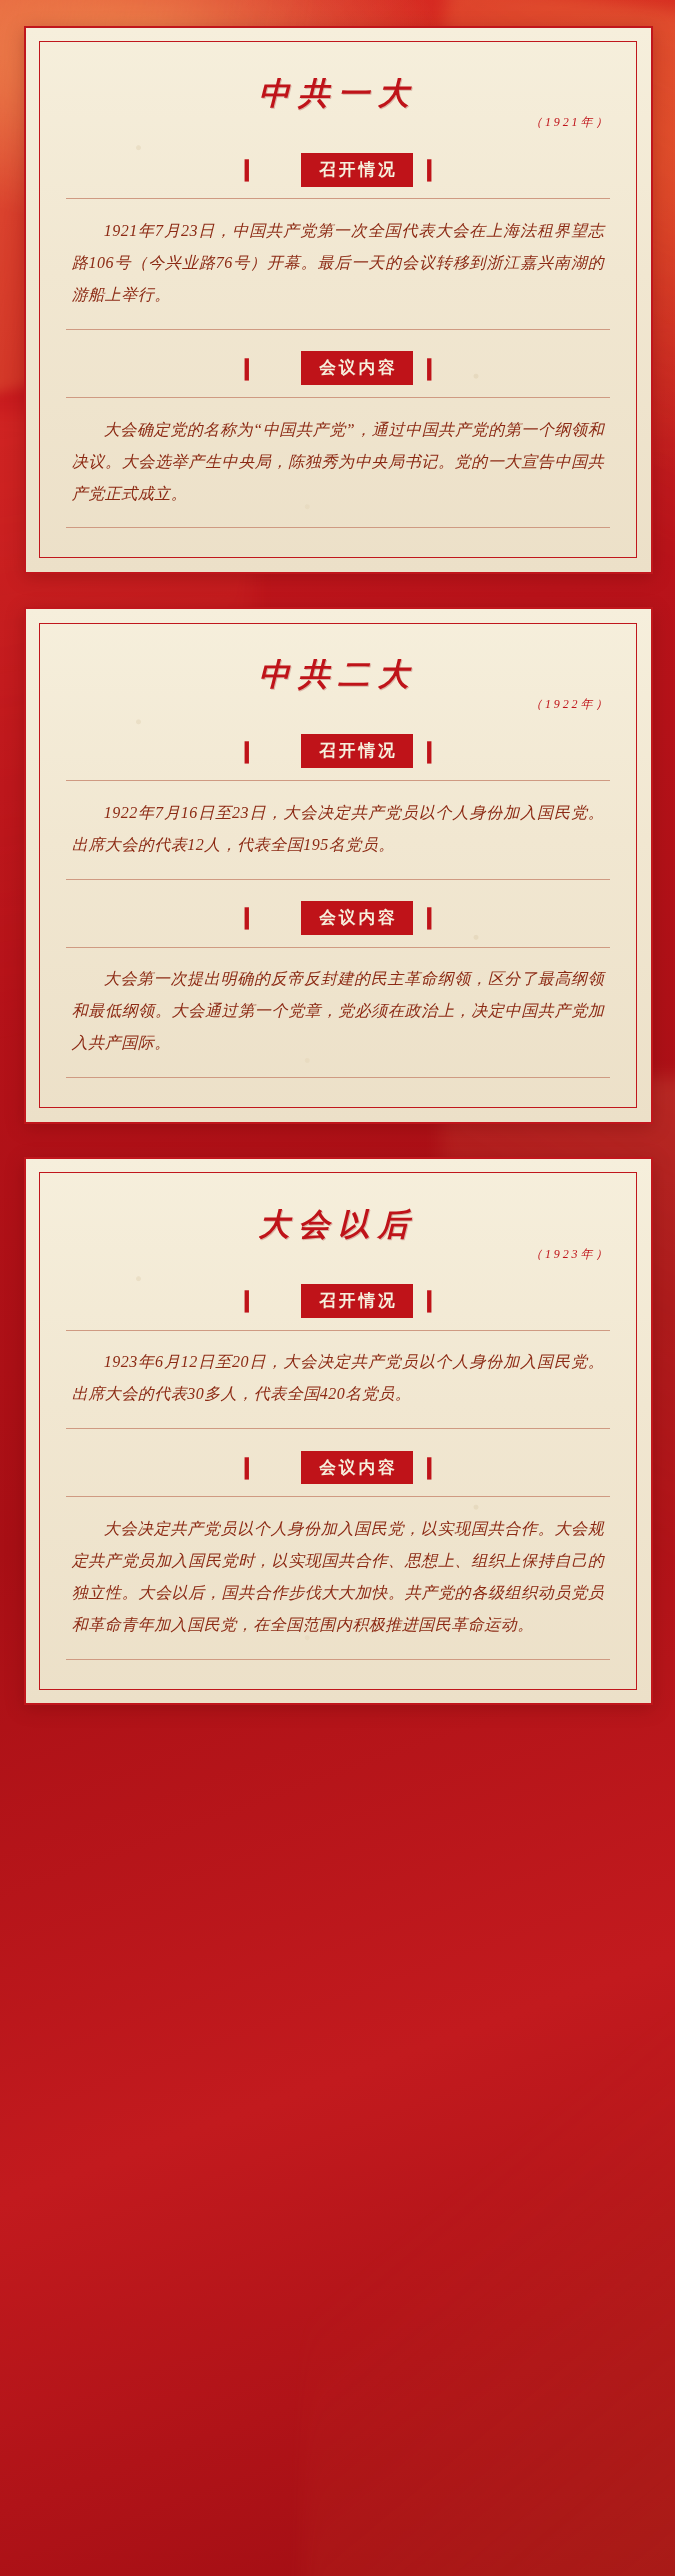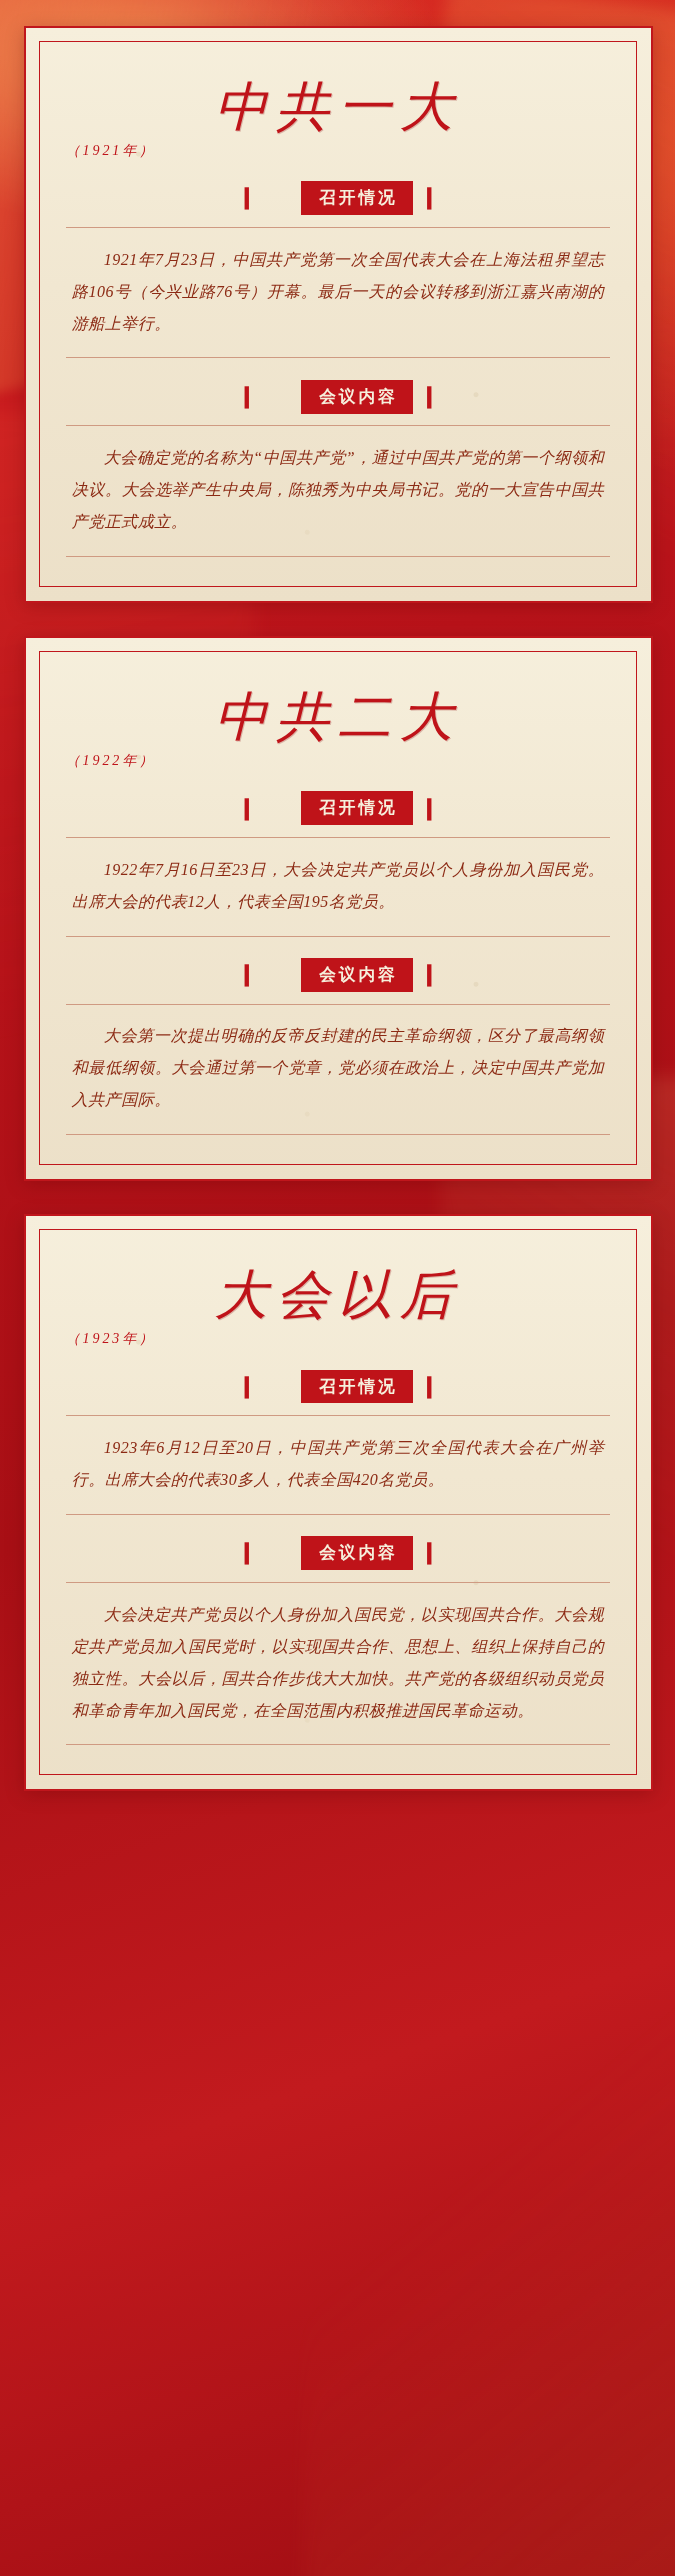--- a/index.html
+++ b/index.html
@@ -80,33 +80,33 @@
   }
   .card-inner {
     border: 1px solid #c0161c;
     padding: 25.5px 25.5px 29px 25.5px;
     box-sizing: border-box;
   }
 
   .card-title {
     text-align: center;
     color: #bf1319;
-    font-size: 53px;
-    font-weight: normal;
+    font-size: 31px;
+    font-weight: bold;
     letter-spacing: 8.8px;
     font-family: "DejaVu Serif", "Liberation Serif", serif;
     font-style: italic;
     text-shadow: 1px 1px 0 rgba(140,10,14,0.25);
     margin: 5.9px 0 2px 0;
     line-height: 1.25;
   }
   .card-year {
-    text-align: left;
+    text-align: right;
     color: #bf1319;
-    font-size: 14px;
+    font-size: 12px;
     letter-spacing: 2.9px;
     margin-bottom: 19.6px;
     font-style: italic;
   }
 
   .section-label-wrap {
     display: flex;
     justify-content: center;
     align-items: center;
     margin: 21.5px 0 11.8px 0;
@@ -210,21 +210,21 @@
     <div class="card-inner">
       <div class="card-title">大会以后</div>
       <div class="card-year">（1923年）</div>
 
       <div class="section-label-wrap">
         <span class="label-bracket">❙</span>
         <span class="section-label">召开情况</span>
         <span class="label-bracket">❙</span>
       </div>
       <div class="para-block">
-        <p>1923年6月12日至20日，中国共产党第三次全国代表大会在广州举行。出席大会的代表30多人，代表全国420名党员。</p>
+        <p>1923年6月12日至20日，大会决定共产党员以个人身份加入国民党。出席大会的代表30多人，代表全国420名党员。</p>
       </div>
 
       <div class="section-label-wrap">
         <span class="label-bracket">❙</span>
         <span class="section-label">会议内容</span>
         <span class="label-bracket">❙</span>
       </div>
       <div class="para-block">
         <p>大会决定共产党员以个人身份加入国民党，以实现国共合作。大会规定共产党员加入国民党时，以实现国共合作、思想上、组织上保持自己的独立性。大会以后，国共合作步伐大大加快。共产党的各级组织动员党员和革命青年加入国民党，在全国范围内积极推进国民革命运动。</p>
       </div>

